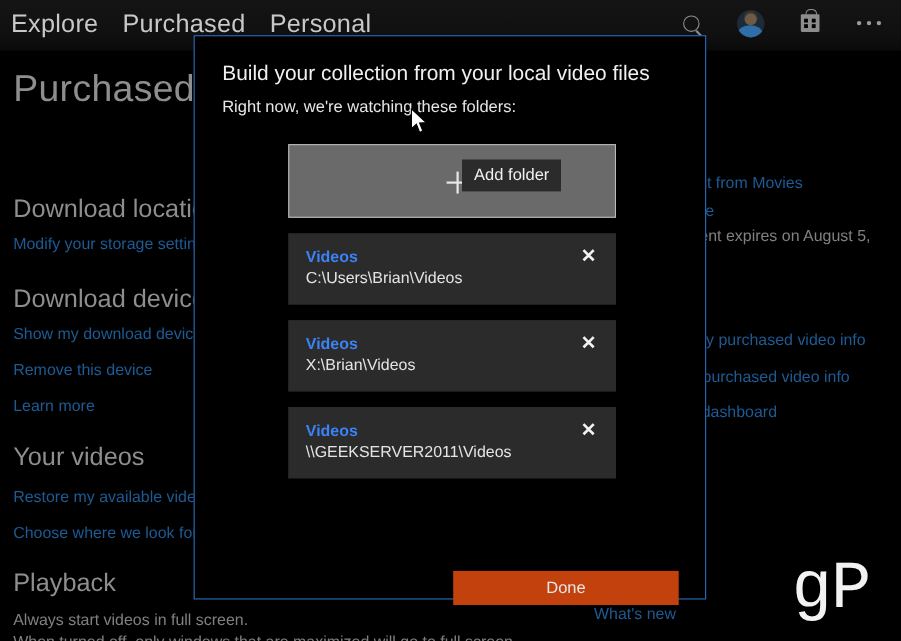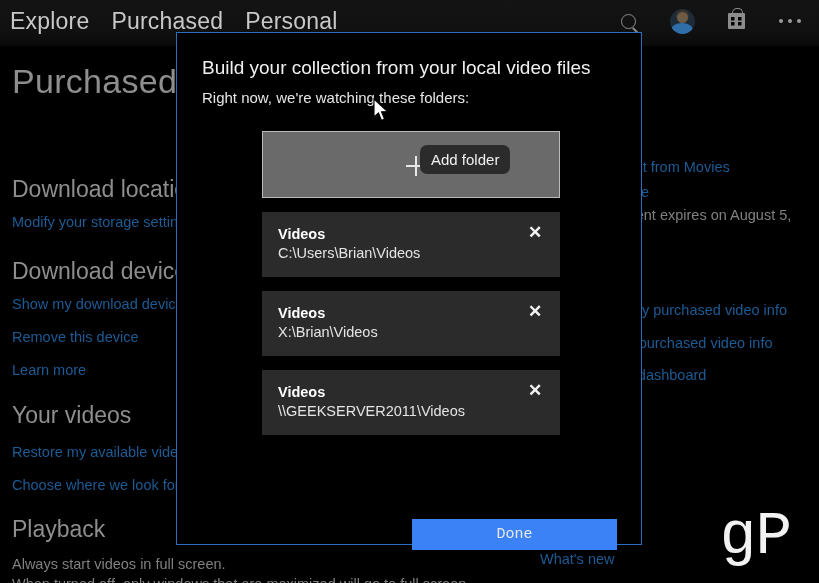--- a/index.html
+++ b/index.html
@@ -112,43 +112,43 @@
   .plus-glyph { position: absolute; left: 143px; top: 24px; width: 20px; height: 20px; }
   .plus-glyph::before {
     content: ""; position: absolute; left: 0; top: 9px; width: 20px; height: 1.8px; background: #e8e8e8;
   }
   .plus-glyph::after {
     content: ""; position: absolute; left: 9px; top: 0; width: 1.8px; height: 20px; background: #e8e8e8;
   }
   .tooltip {
     position: absolute; left: 157px; top: 13px; height: 29px; padding: 0 11px;
     background: #2b2b2b; color: #f0f0f0; font-size: 15px;
-    display: flex; align-items: center; white-space: nowrap; border-radius: 7px;
+    display: flex; align-items: center; white-space: nowrap;
   }
   .cursor { position: absolute; left: 196px; top: 65px; width: 17px; height: 25px; z-index: 60; }
 
   .folder-item {
     position: relative; width: 298px; height: 65px; background: #2b2b2b; margin-top: 14px;
   }
   .folder-name {
-    position: absolute; left: 16px; top: 14px; font-size: 14.5px; font-weight: bold; color: #ffffff;
+    position: absolute; left: 16px; top: 14px; font-size: 14.5px; font-weight: bold; color: #3b82f6;
   }
   .folder-path {
     position: absolute; left: 16px; top: 33px; font-size: 14.5px; color: #e4e4e4;
   }
   .folder-x {
     position: absolute; right: 16px; top: 12px; width: 18px; height: 18px;
     font-size: 17px; font-weight: bold; color: #f2f2f2; line-height: 18px; text-align: center; cursor: pointer;
   }
 
   .done-btn {
     position: absolute; left: 235px; top: 486px; width: 205px; height: 31px;
-    background: #3b82f6; color: #e8e8e8; font-size: 15px;
+    background: #c2410c; color: #e8e8e8; font-size: 15px;
     display: flex; align-items: center; justify-content: center; cursor: pointer; border: none;
-    font-family: Liberation Mono, monospace;
+    font-family: Liberation Sans, sans-serif;
   }
 </style>
 </head>
 <body>
 
 <div id="root">
 
   <div class="topbar">
     <div class="nav-tabs">
       <div class="nav-tab">Explore</div>

